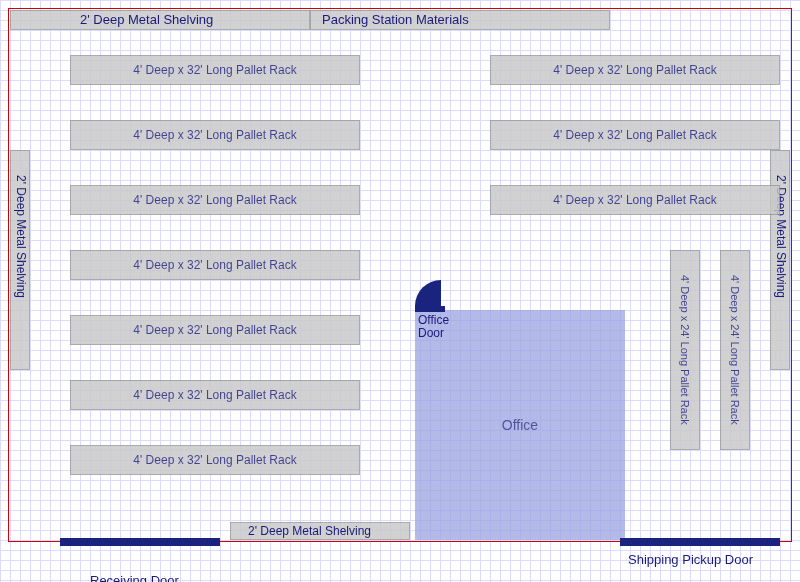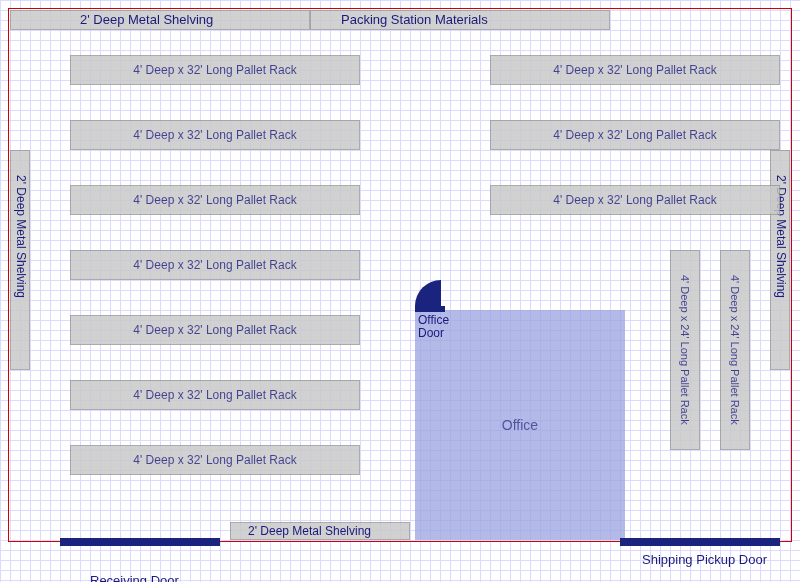--- a/index.html
+++ b/index.html
@@ -21,21 +21,21 @@
 </style>
 </head>
 <body>
 
 <div class="grid"></div>
 <div class="boundary"></div>
 
 <div class="block" style="left:10px;top:10px;width:300px;height:20px"></div>
 <div class="txt" style="left:80px;top:12px">2' Deep Metal Shelving</div>
 <div class="block" style="left:310px;top:10px;width:300px;height:20px"></div>
-<div class="txt" style="left:341px;top:12px">Packing Station Materials</div>
+<div class="txt" style="left:322px;top:12px">Packing Station Materials</div>
 
 <div class="block" style="left:10px;top:150px;width:20px;height:220px"></div>
 <div class="txt vlabel" style="left:14px;top:175px;font-size:12px">2' Deep Metal Shelving</div>
 
 <div class="block" style="left:770px;top:150px;width:20px;height:220px"></div>
 <div class="txt vlabel" style="left:774px;top:175px;font-size:12px">2' Deep Metal Shelving</div>
 
 <div class="block" style="left:70px;top:55px;width:290px;height:30px">
     <span>4' Deep x 32' Long Pallet Rack</span>
   </div>
@@ -82,13 +82,13 @@
 <div class="swing" style="left:415px;top:280px"></div>
 <div class="txt" style="left:418px;top:314px;font-size:12px;line-height:1.1">Office<br>Door</div>
 
 <div class="block" style="left:230px;top:522px;width:180px;height:18px"></div>
 <div class="txt" style="left:248px;top:524px;font-size:12px">2' Deep Metal Shelving</div>
 
 <div class="door-mark" style="left:60px;top:538px;width:160px;height:8px"></div>
 <div class="txt" style="left:90px;top:573px">Receiving Door</div>
 
 <div class="door-mark" style="left:620px;top:538px;width:160px;height:8px"></div>
-<div class="txt" style="left:642px;top:552px">Shipping Pickup Door</div>
+<div class="txt" style="left:628px;top:552px">Shipping Pickup Door</div>
 
 </body></html>

